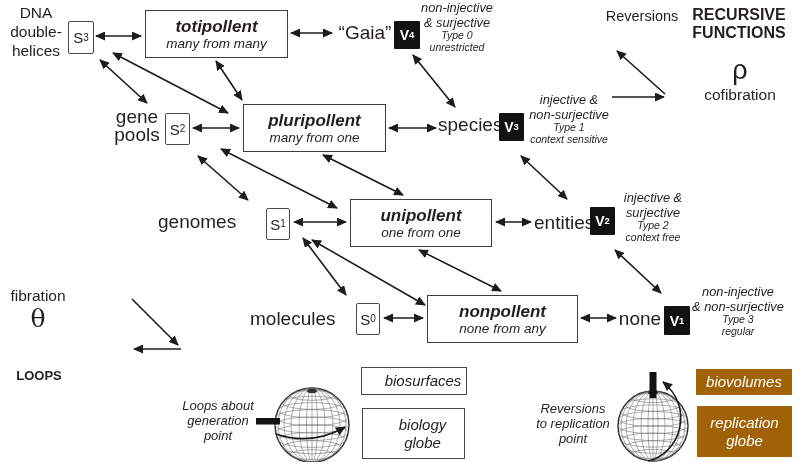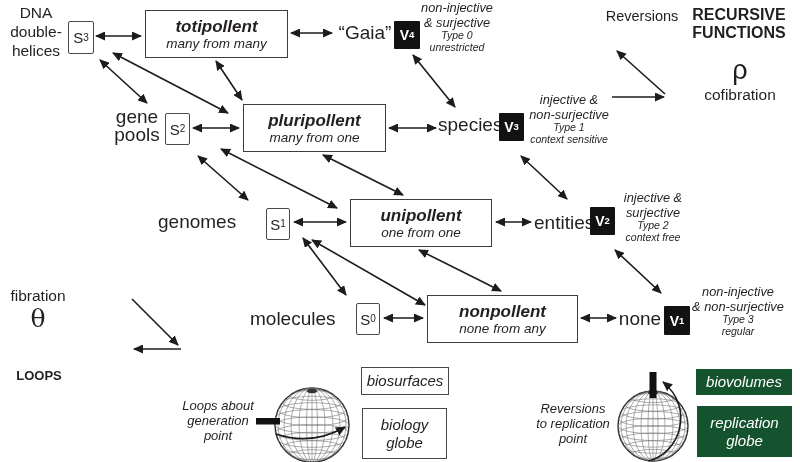--- a/index.html
+++ b/index.html
@@ -16,22 +16,22 @@
   .mainbox{position:absolute;background:#fff;border:1.8px solid #3d3d3d;
            display:flex;flex-direction:column;align-items:center;justify-content:center;}
   .mb-title{font-weight:bold;font-style:italic;font-size:17px;line-height:19px;}
   .mb-sub{font-style:italic;font-size:13.5px;line-height:16px;}
   .fnblk{position:absolute;text-align:center;font-style:italic;}
   .fn-l{font-size:12.8px;line-height:14.5px;}
   .fn-s{font-size:10.5px;line-height:11.5px;}
   .cap{position:absolute;text-align:center;font-style:italic;font-size:13px;line-height:15px;}
   .wbox{position:absolute;background:#fff;border:1.6px solid #474747;
         display:flex;flex-direction:column;align-items:center;justify-content:center;
-        font-style:italic;font-size:15px;line-height:18px;}
-  .bbox{position:absolute;background:#14532d;color:#fff;
+        font-style:italic;font-size:15px;line-height:18px;padding-left:18px;}
+  .bbox{position:absolute;background:#a16207;color:#fff;
         display:flex;flex-direction:column;align-items:center;justify-content:center;
         font-style:italic;font-size:15px;line-height:18px;}
   .head{position:absolute;font-weight:bold;text-align:center;}
   svg{position:absolute;left:0;top:0;}
   .ar,.ar1{stroke:#1c1c1c;stroke-width:1.6;fill:none;}
   .wire{stroke:#6a6a6a;stroke-width:0.55;fill:none;}
   .wire-outline{stroke:#2b2b2b;stroke-width:1.4;fill:#fff;}
 </style>
 </head>
 <body>

